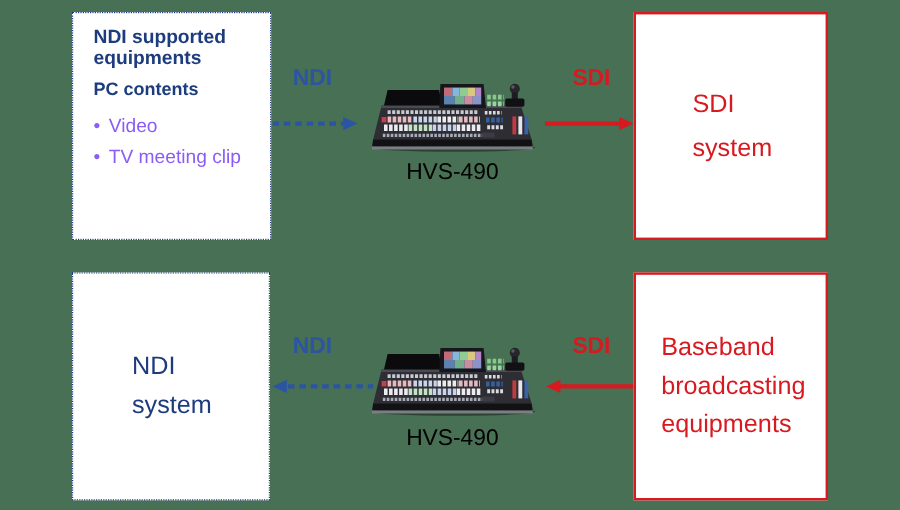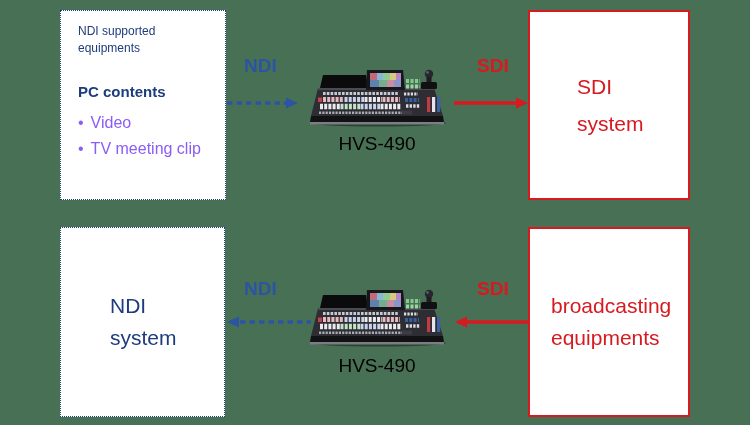--- a/index.html
+++ b/index.html
@@ -6,22 +6,22 @@
   .stage {
     position:relative; width:750px; height:425px;
     background:#487054; overflow:hidden;
     font-family:"Liberation Sans","DejaVu Sans",sans-serif;
   }
   .box { position:absolute; background:#ffffff; box-sizing:border-box; }
   .dotted-box { border:1px dotted #1d3c7d; }
   .red-box { border:2px solid #d71920; }
 
   #ndi-equip-box { left:60px; top:10px; width:166px; height:190px; padding:12px 6px 0 17px; color:#1d3c7d; }
-  .equip-title { font-size:12px; font-weight:400; line-height:17px; }
-  .equip-sub   { font-size:15px; font-weight:700; margin-top:26px; }
+  .equip-title { font-size:16px; font-weight:700; line-height:17px; }
+  .equip-sub   { font-size:15px; font-weight:700; margin-top:9px; }
   .equip-list  { list-style:none; margin:10px 0 0; padding:0; }
   .equip-list li { font-size:16px; line-height:25.5px; color:#8b5cf6; }
   .equip-list li::before { content:"•"; margin-right:7px; }
 
   #ndi-system-box { left:60px; top:227px; width:165px; height:190px;
     display:flex; flex-direction:column; justify-content:center;
     padding-left:49px; font-size:21px; line-height:32px; color:#1d3c7d; }
 
   #sdi-system-box { left:528px; top:10px; width:162px; height:190px;
     display:flex; flex-direction:column; justify-content:center;
@@ -139,17 +139,18 @@
     <polygon points="13,1.5 1,7 13,12.5" fill="#d71920"></polygon>
     <line x1="12" y1="7" x2="75" y2="7" stroke="#d71920" stroke-width="3.6"></line>
   </svg>
 
   <svg class="switcher" style="left:306px; top:284px;" width="142" height="64" viewBox="0 0 142 64">
     <use href="#hvs-art"></use>
   </svg>
   <div class="device-label" style="left:306px; top:355px;">HVS-490</div>
 
   <div class="box red-box" id="baseband-box">
+    <span>Baseband</span>
     <span>broadcasting</span>
     <span>equipments</span>
   </div>
 
 </div>
 
 </body></html>

